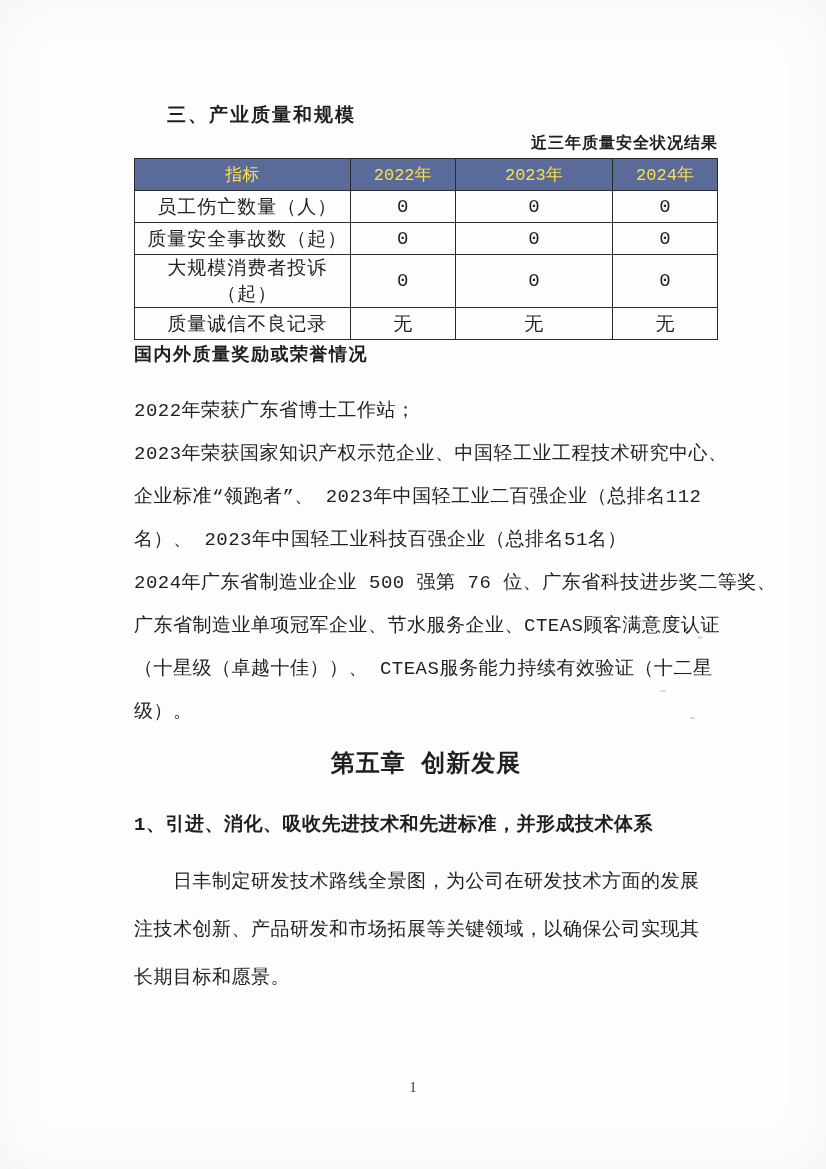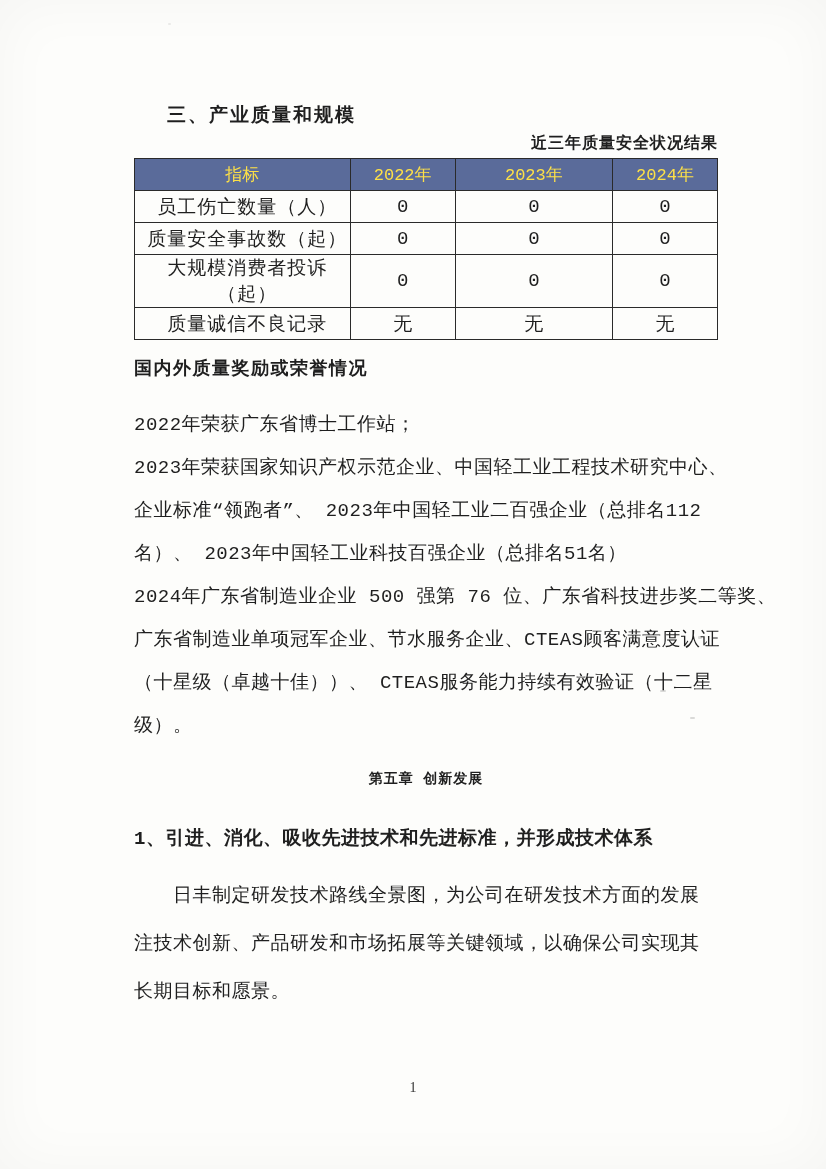--- a/index.html
+++ b/index.html
@@ -65,39 +65,39 @@
   }
   table.quality td.label {
     text-align: center;
     padding-left: 10px;
     letter-spacing: 1px;
   }
   table.quality td.val {
     text-align: center;
   }
   .awards-heading {
-    margin-top: 17px;
+    margin-top: 3px;
     font-size: 18px;
     line-height: 24px;
     font-weight: bold;
     letter-spacing: 1.5px;
   }
   .awards-lines {
     margin-top: 23px;
   }
   .awards-lines .line, .body-lines .line {
     font-size: 19px;
     line-height: 43px;
     white-space: nowrap;
     letter-spacing: 0.5px;
   }
   .chapter-title {
     margin-top: 16px;
     text-align: center;
-    font-size: 14px;
+    font-size: 24px;
     line-height: 30px;
     font-weight: bold;
     letter-spacing: 1px;
   }
   .chapter-subheading {
     margin-top: 32px;
     font-size: 19px;
     line-height: 26px;
     font-weight: bold;
     letter-spacing: 0.5px;

